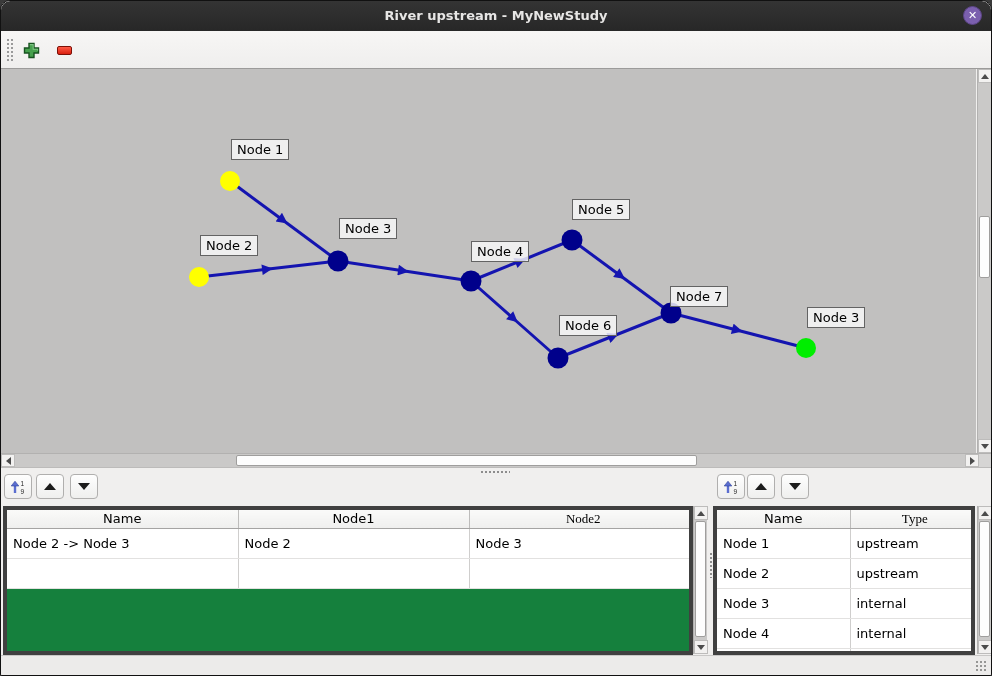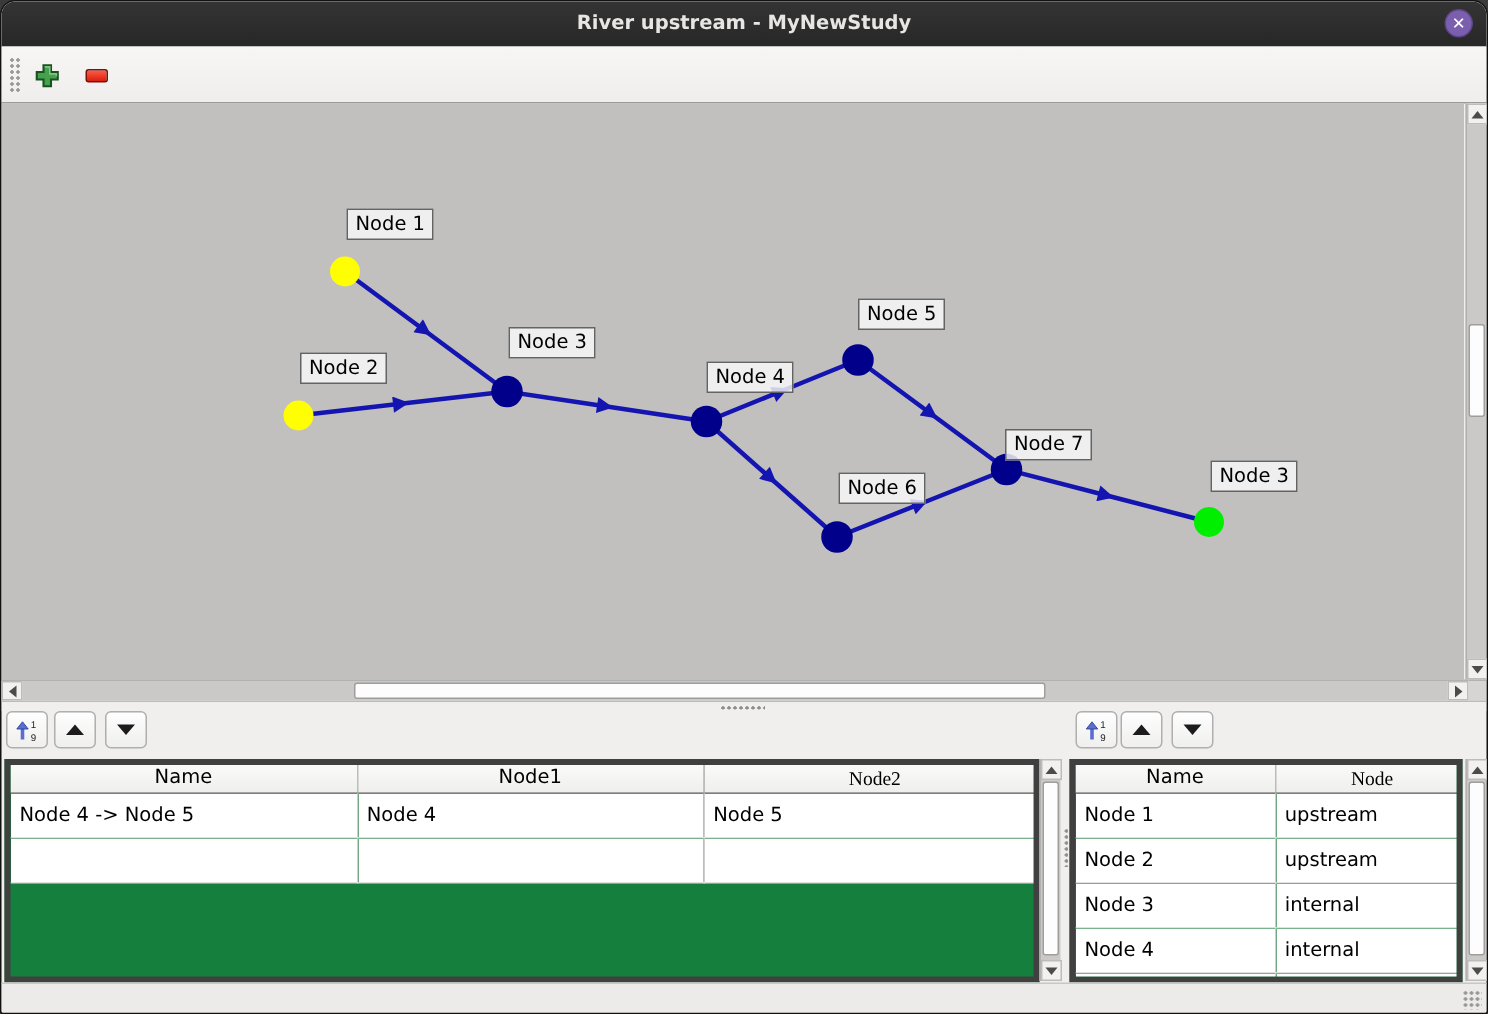--- a/index.html
+++ b/index.html
@@ -213,23 +213,23 @@
         </colgroup>
       <thead>
         <tr>
           <th>Name</th>
           <th>Node1</th>
           <th>Node2</th>
         </tr>
       </thead>
       <tbody>
           <tr>
-            <td>Node 4 -&gt; Node 5</td>
-            <td>Node 4</td>
-            <td>Node 5</td>
+            <td>Node 2 -&gt; Node 3</td>
+            <td>Node 2</td>
+            <td>Node 3</td>
           </tr>
           <tr>
             <td></td>
             <td></td>
             <td></td>
           </tr>
         </tbody>
     </table>
   </div>
 
@@ -249,21 +249,21 @@
 
   <div class="tbl-wrap" id="rtable-wrap">
     <table>
       <colgroup>
           <col style="width:133px">
           <col style="width:129px">
         </colgroup>
       <thead>
         <tr>
           <th>Name</th>
-          <th>Node</th>
+          <th>Type</th>
         </tr>
       </thead>
       <tbody>
           <tr>
             <td>Node 1</td>
             <td>upstream</td>
           </tr>
           <tr>
             <td>Node 2</td>
             <td>upstream</td>

